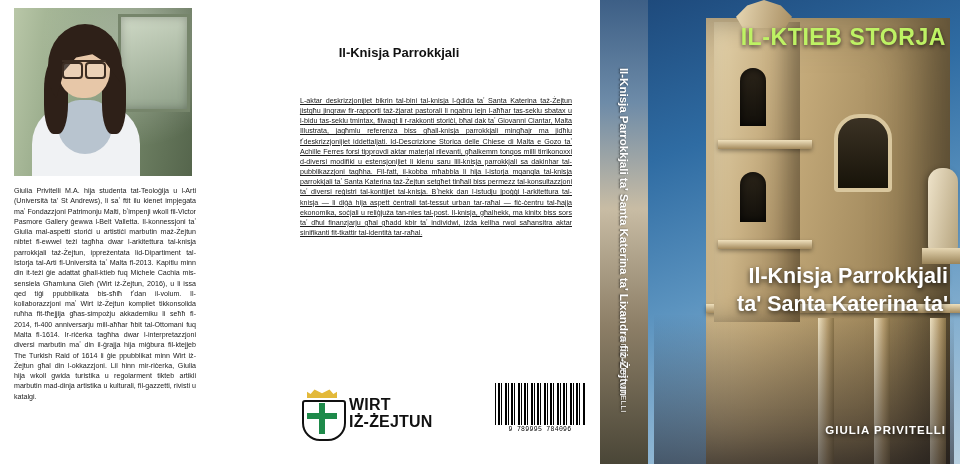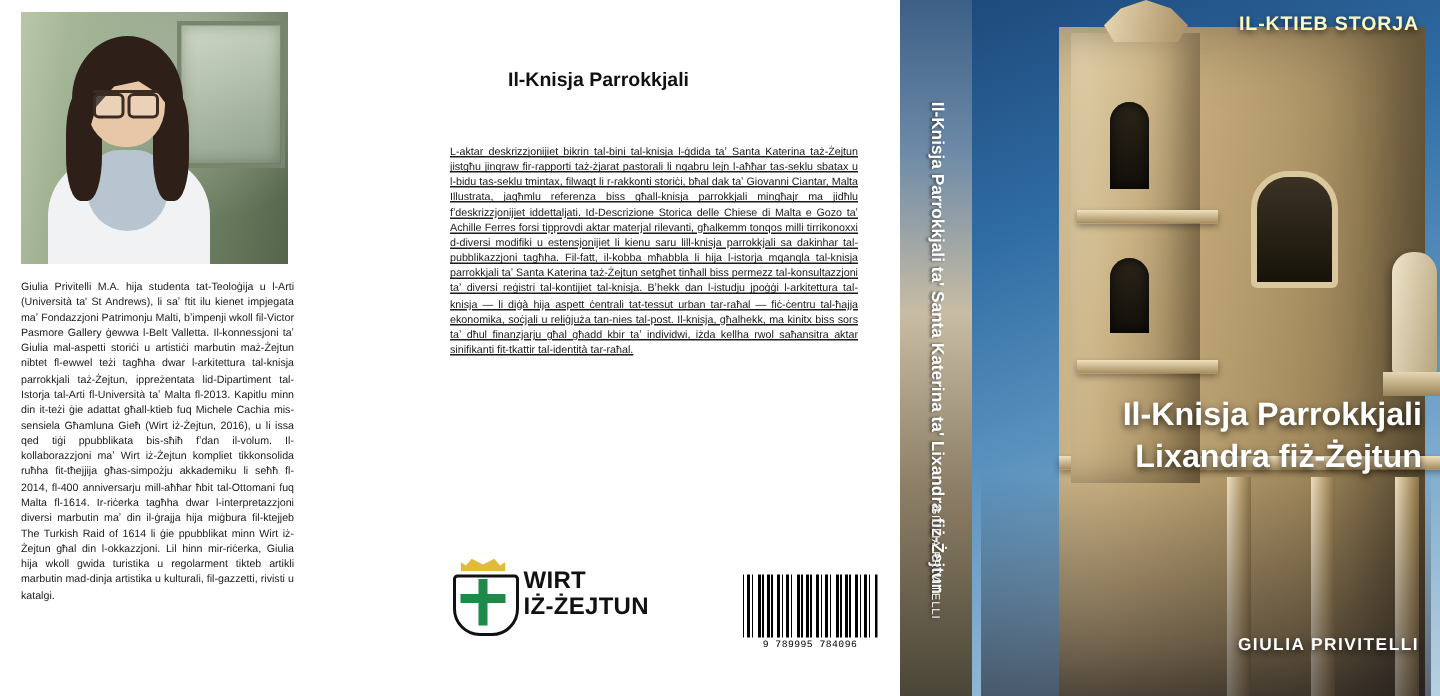--- a/index.html
+++ b/index.html
@@ -116,21 +116,21 @@
     text-align: center;
     font-size: 13px;
     font-weight: bold;
     line-height: 1.35;
     color: #111;
   }
 
   
   .publisher {
     position: absolute;
-    left: 302px; top: 372px;
+    left: 302px; top: 389px;
     display: flex;
     align-items: center;
     gap: 7px;
   }
   .shield {
     position: relative;
     width: 40px; height: 48px;
   }
   .shield-crown {
     position: absolute; left: 5px; top: 0; width: 30px; height: 9px;
@@ -324,24 +324,24 @@
     background: linear-gradient(180deg, #e6d6b2, #9a8459);
   }
   .ch-shadow {
     position: absolute;
     left: 0; bottom: 0; width: 100%; height: 150px;
     background: linear-gradient(180deg, rgba(0,0,0,0) 0%, rgba(10,10,20,0.55) 100%);
   }
 
   .front-top-title {
     position: absolute;
-    right: 14px; top: 8px;
-    font-size: 13px;
-    font-weight: bold;
-    color: #fef9c3;
+    right: 14px; top: 24px;
+    font-size: 23px;
+    font-weight: bold;
+    color: #bef264;
     letter-spacing: 0.6px;
     text-shadow: 0 2px 4px rgba(0,0,0,0.65);
   }
   .front-main-title {
     position: absolute;
     left: 0; right: 12px; top: 262px;
     text-align: right;
     font-size: 21.5px;
     font-weight: bold;
     line-height: 1.32;
@@ -436,19 +436,19 @@
           <div class="ch-cornice c2"></div>
         </div>
       </div>
       <div class="ch-shadow"></div>
     </div>
 
     <div class="front-top-title">IL-KTIEB STORJA</div>
 
     <div class="front-main-title">
       <div>Il-Knisja Parrokkjali</div>
-      <div>Lixandra fiż-Żejtun</div>
+      <div>ta' Santa Katerina ta'</div>
     </div>
 
     <div class="front-author">GIULIA PRIVITELLI</div>
   </div>
 
 </div>
 
 </body></html>

